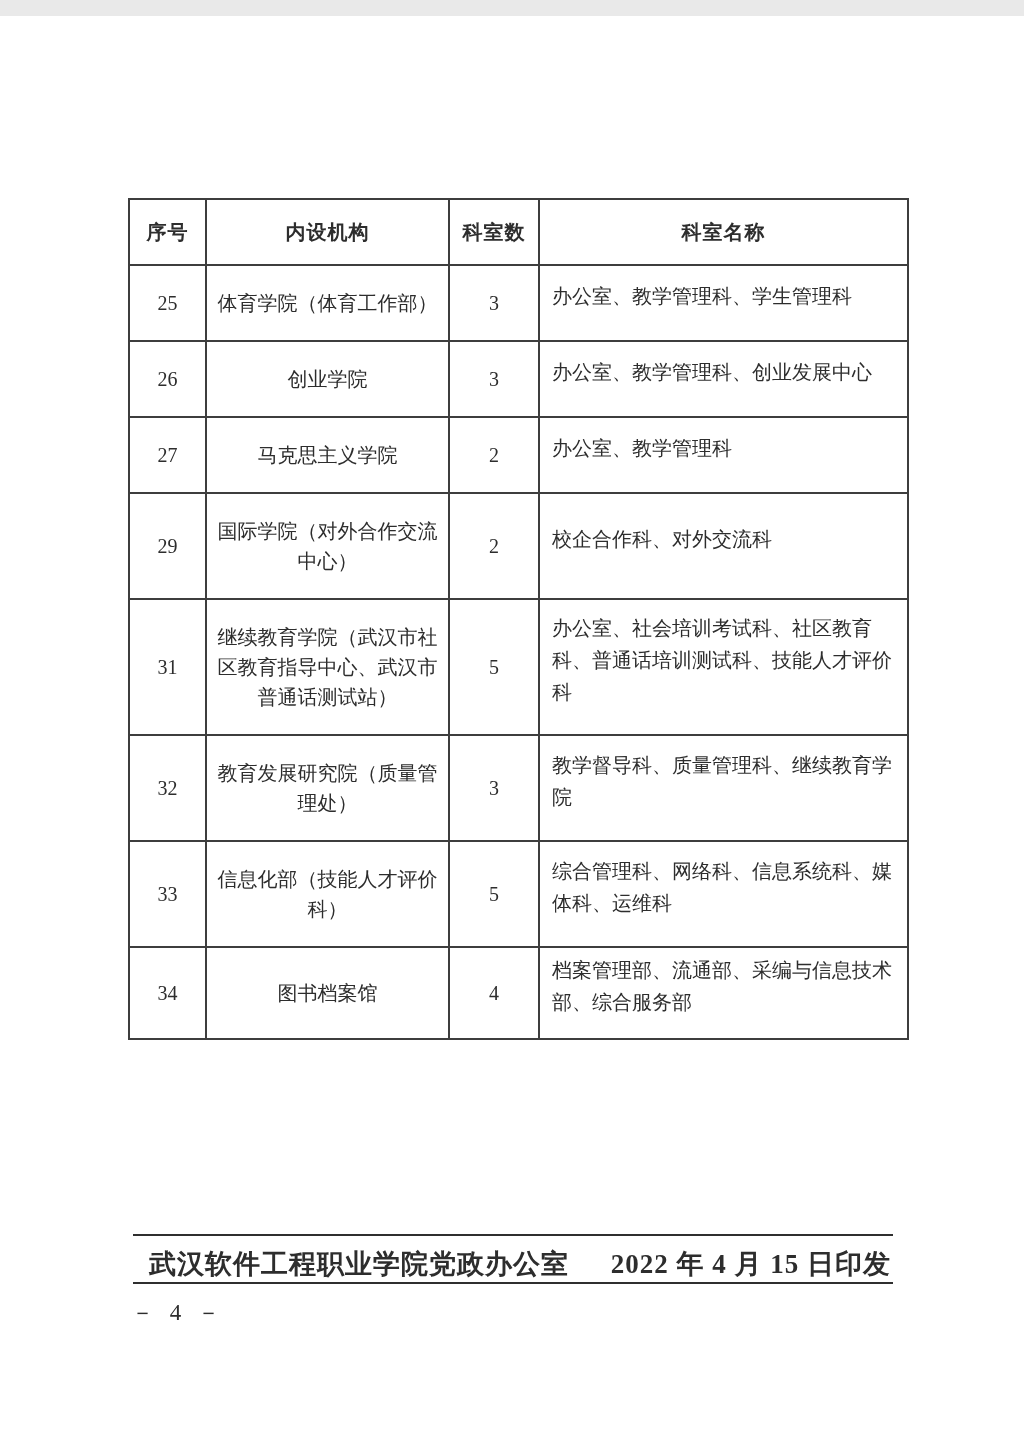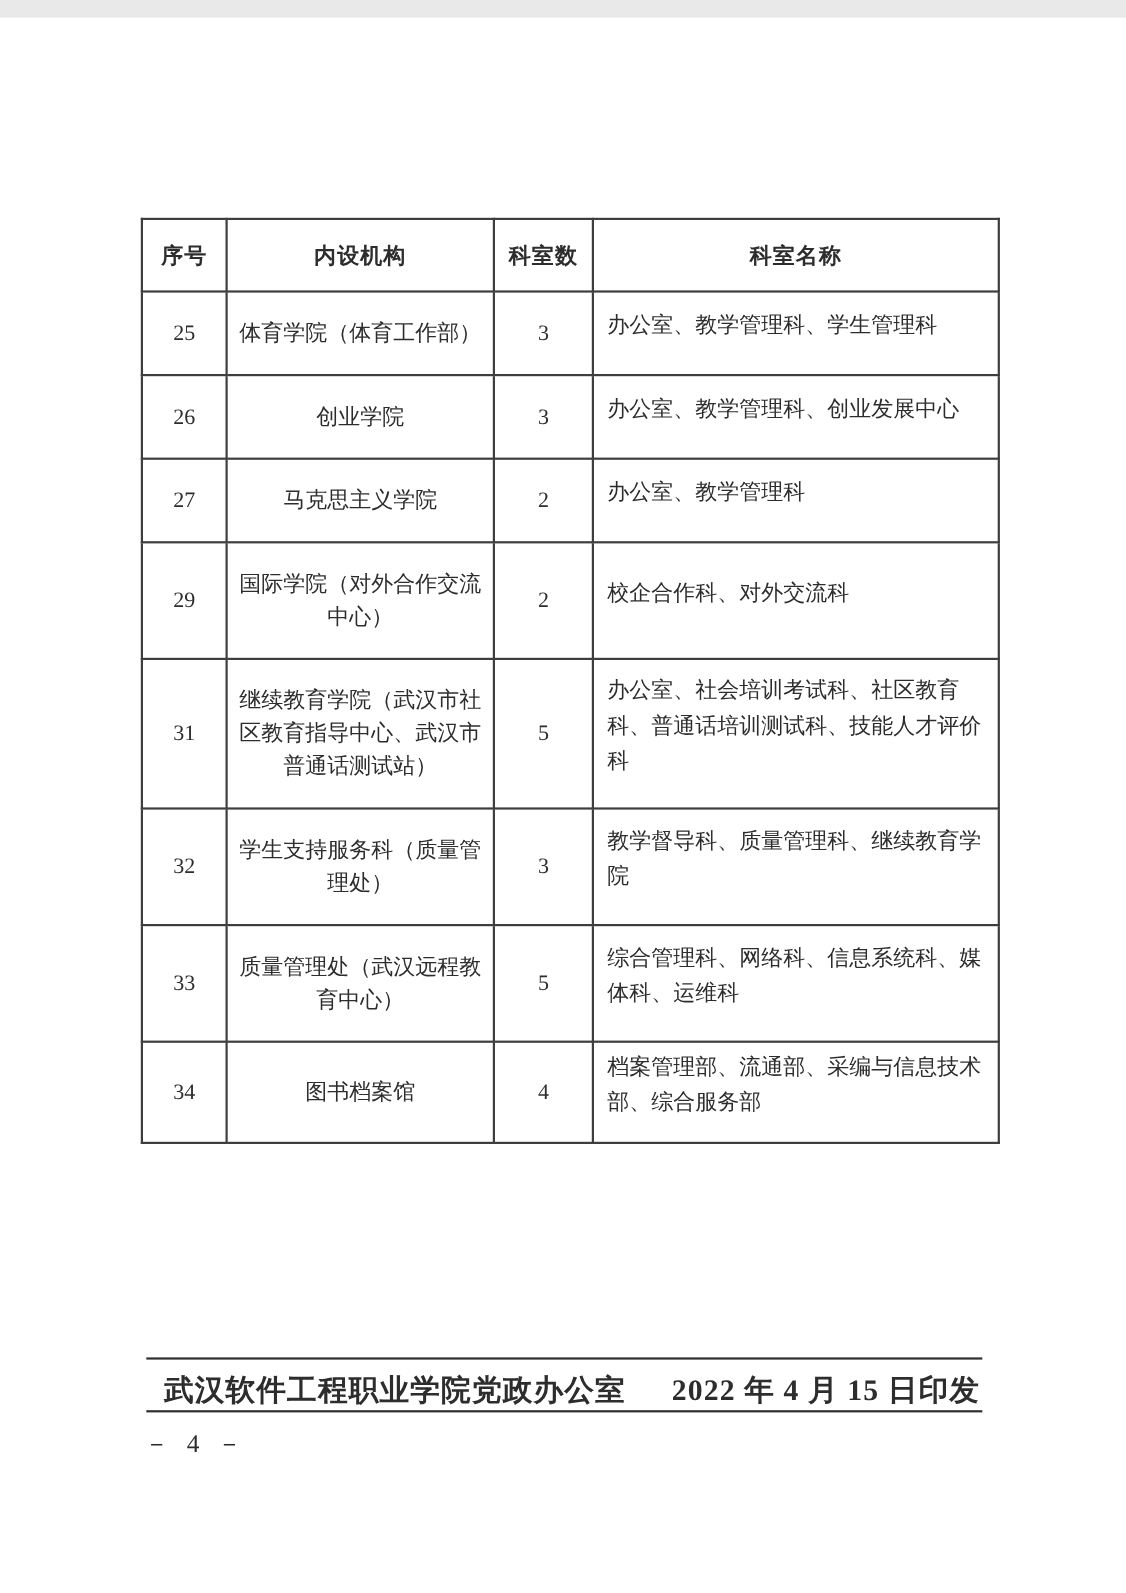--- a/index.html
+++ b/index.html
@@ -116,27 +116,27 @@
         <td class="cell-depts">校企合作科、对外交流科</td>
       </tr>
       <tr class="body-row">
         <td>31</td>
         <td class="cell-org">继续教育学院（武汉市社区教育指导中心、武汉市普通话测试站）</td>
         <td>5</td>
         <td class="cell-depts">办公室、社会培训考试科、社区教育科、普通话培训测试科、技能人才评价科</td>
       </tr>
       <tr class="body-row">
         <td>32</td>
-        <td class="cell-org">学生支持服务科（质量管理处）</td>
+        <td class="cell-org">教育发展研究院（质量管理处）</td>
         <td>3</td>
         <td class="cell-depts">教学督导科、质量管理科、继续教育学院</td>
       </tr>
       <tr class="body-row">
         <td>33</td>
-        <td class="cell-org">质量管理处（武汉远程教育中心）</td>
+        <td class="cell-org">信息化部（技能人才评价科）</td>
         <td>5</td>
         <td class="cell-depts">综合管理科、网络科、信息系统科、媒体科、运维科</td>
       </tr>
       <tr class="body-row">
         <td>34</td>
         <td class="cell-org">图书档案馆</td>
         <td>4</td>
         <td class="cell-depts">档案管理部、流通部、采编与信息技术部、综合服务部</td>
       </tr>
     </tbody>

